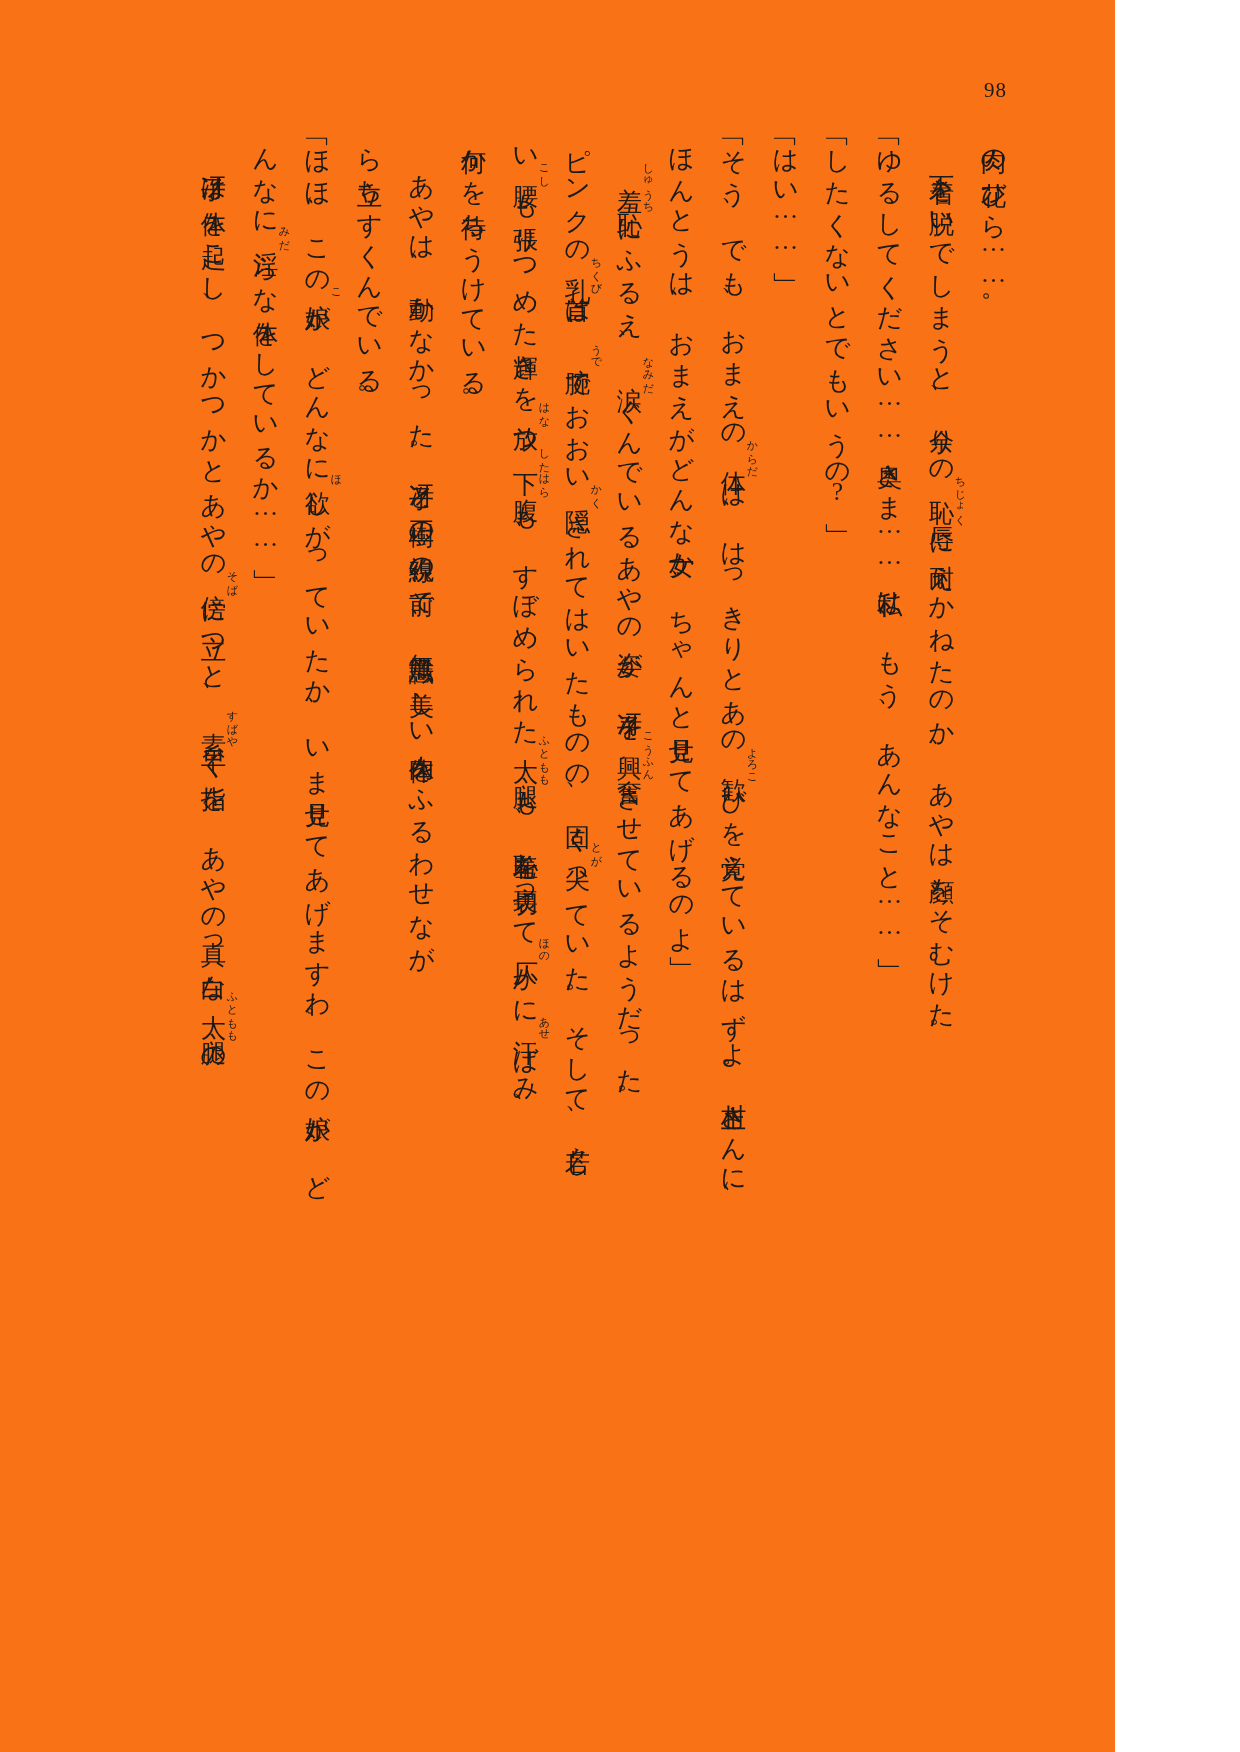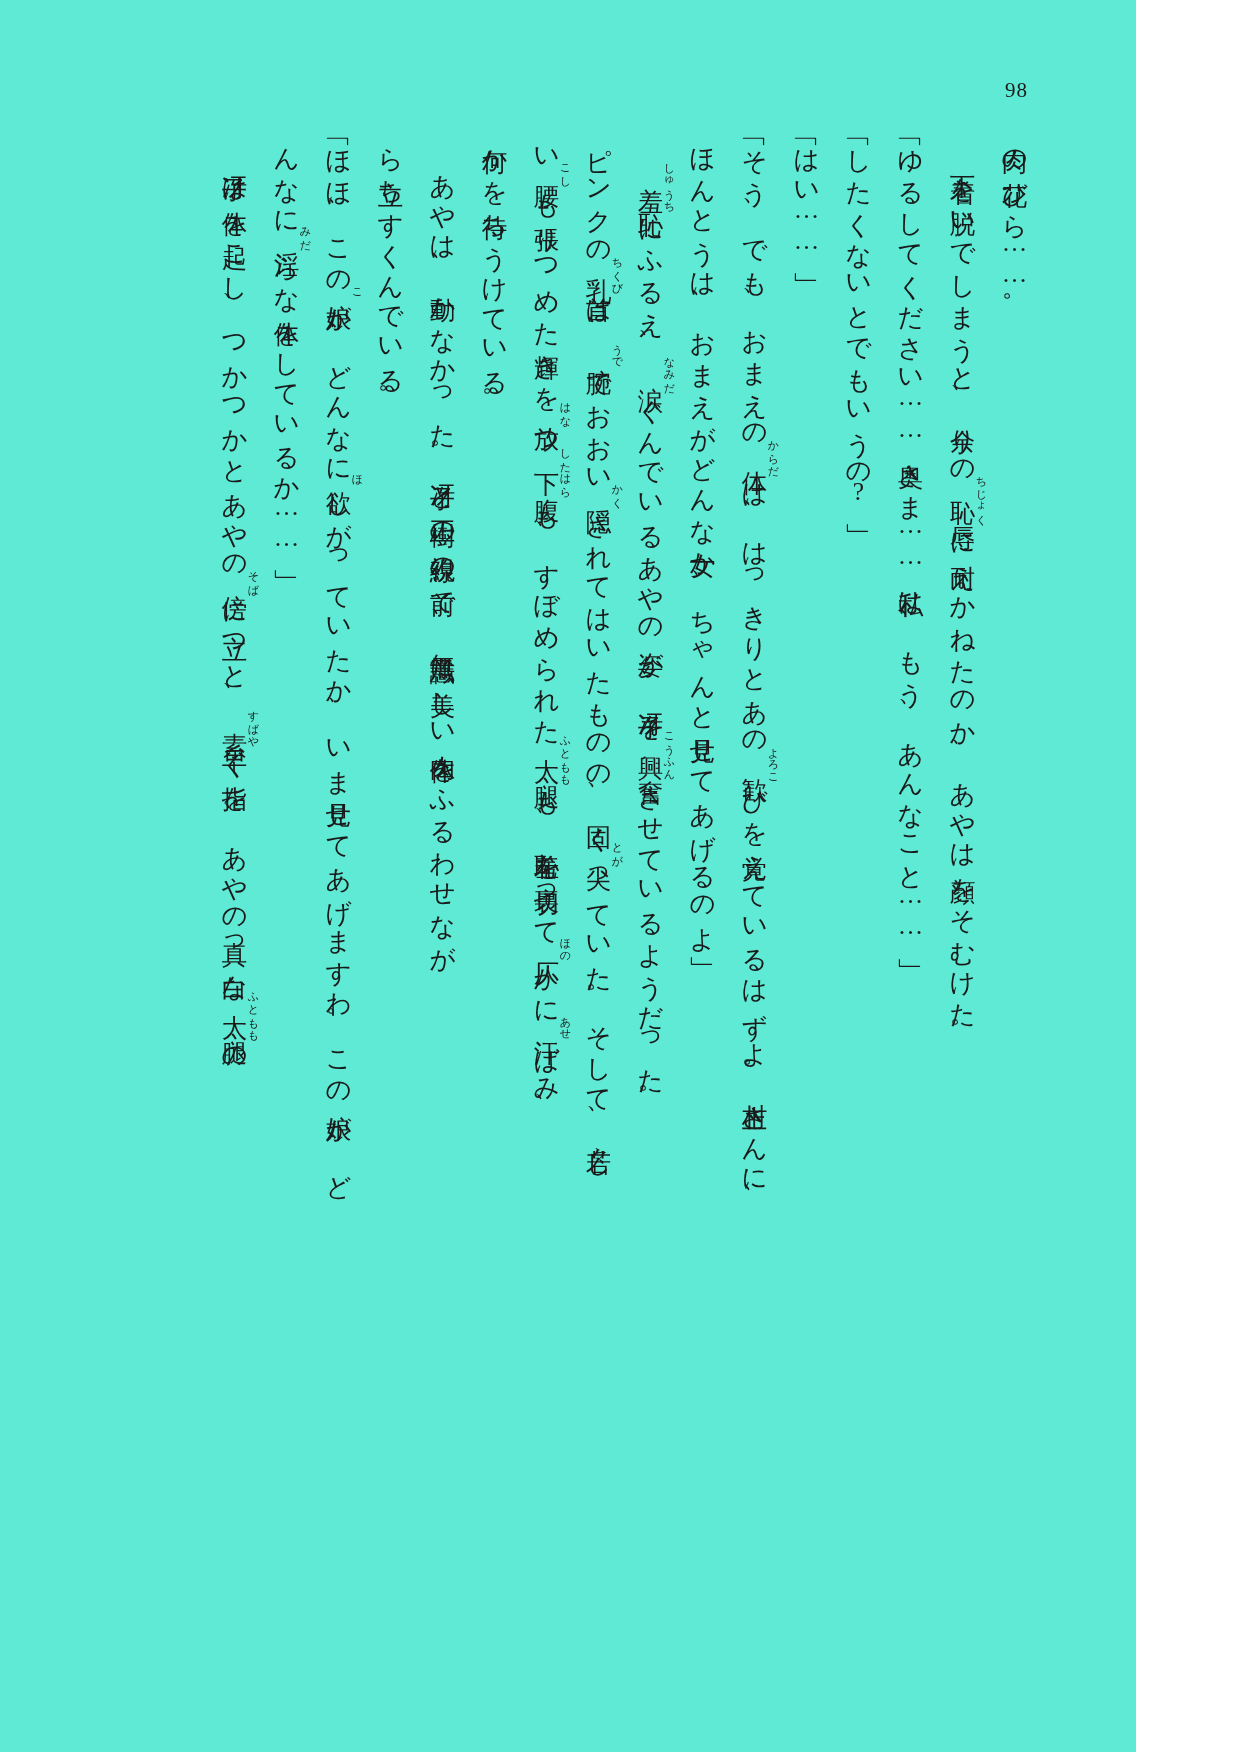--- a/index.html
+++ b/index.html
@@ -4,25 +4,24 @@
 <style>
   html, body {
     margin: 0;
     padding: 0;
     background: #ffffff;
   }
   .page {
     position: relative;
     width: 1115px;
     height: 1752px;
-    background: #5eead4;
+    background: #f97316;
     overflow: hidden;
     font-family: "Liberation Serif", "DejaVu Serif", serif;
     color: #1a1a1a;
-    padding-left: 21px;
   }
   .page-number {
     position: absolute;
     top: 78px;
     right: 108px;
     font-size: 21px;
     letter-spacing: 1px;
     font-family: "Liberation Serif", "DejaVu Serif", serif;
     color: #1a1a1a;
   }

